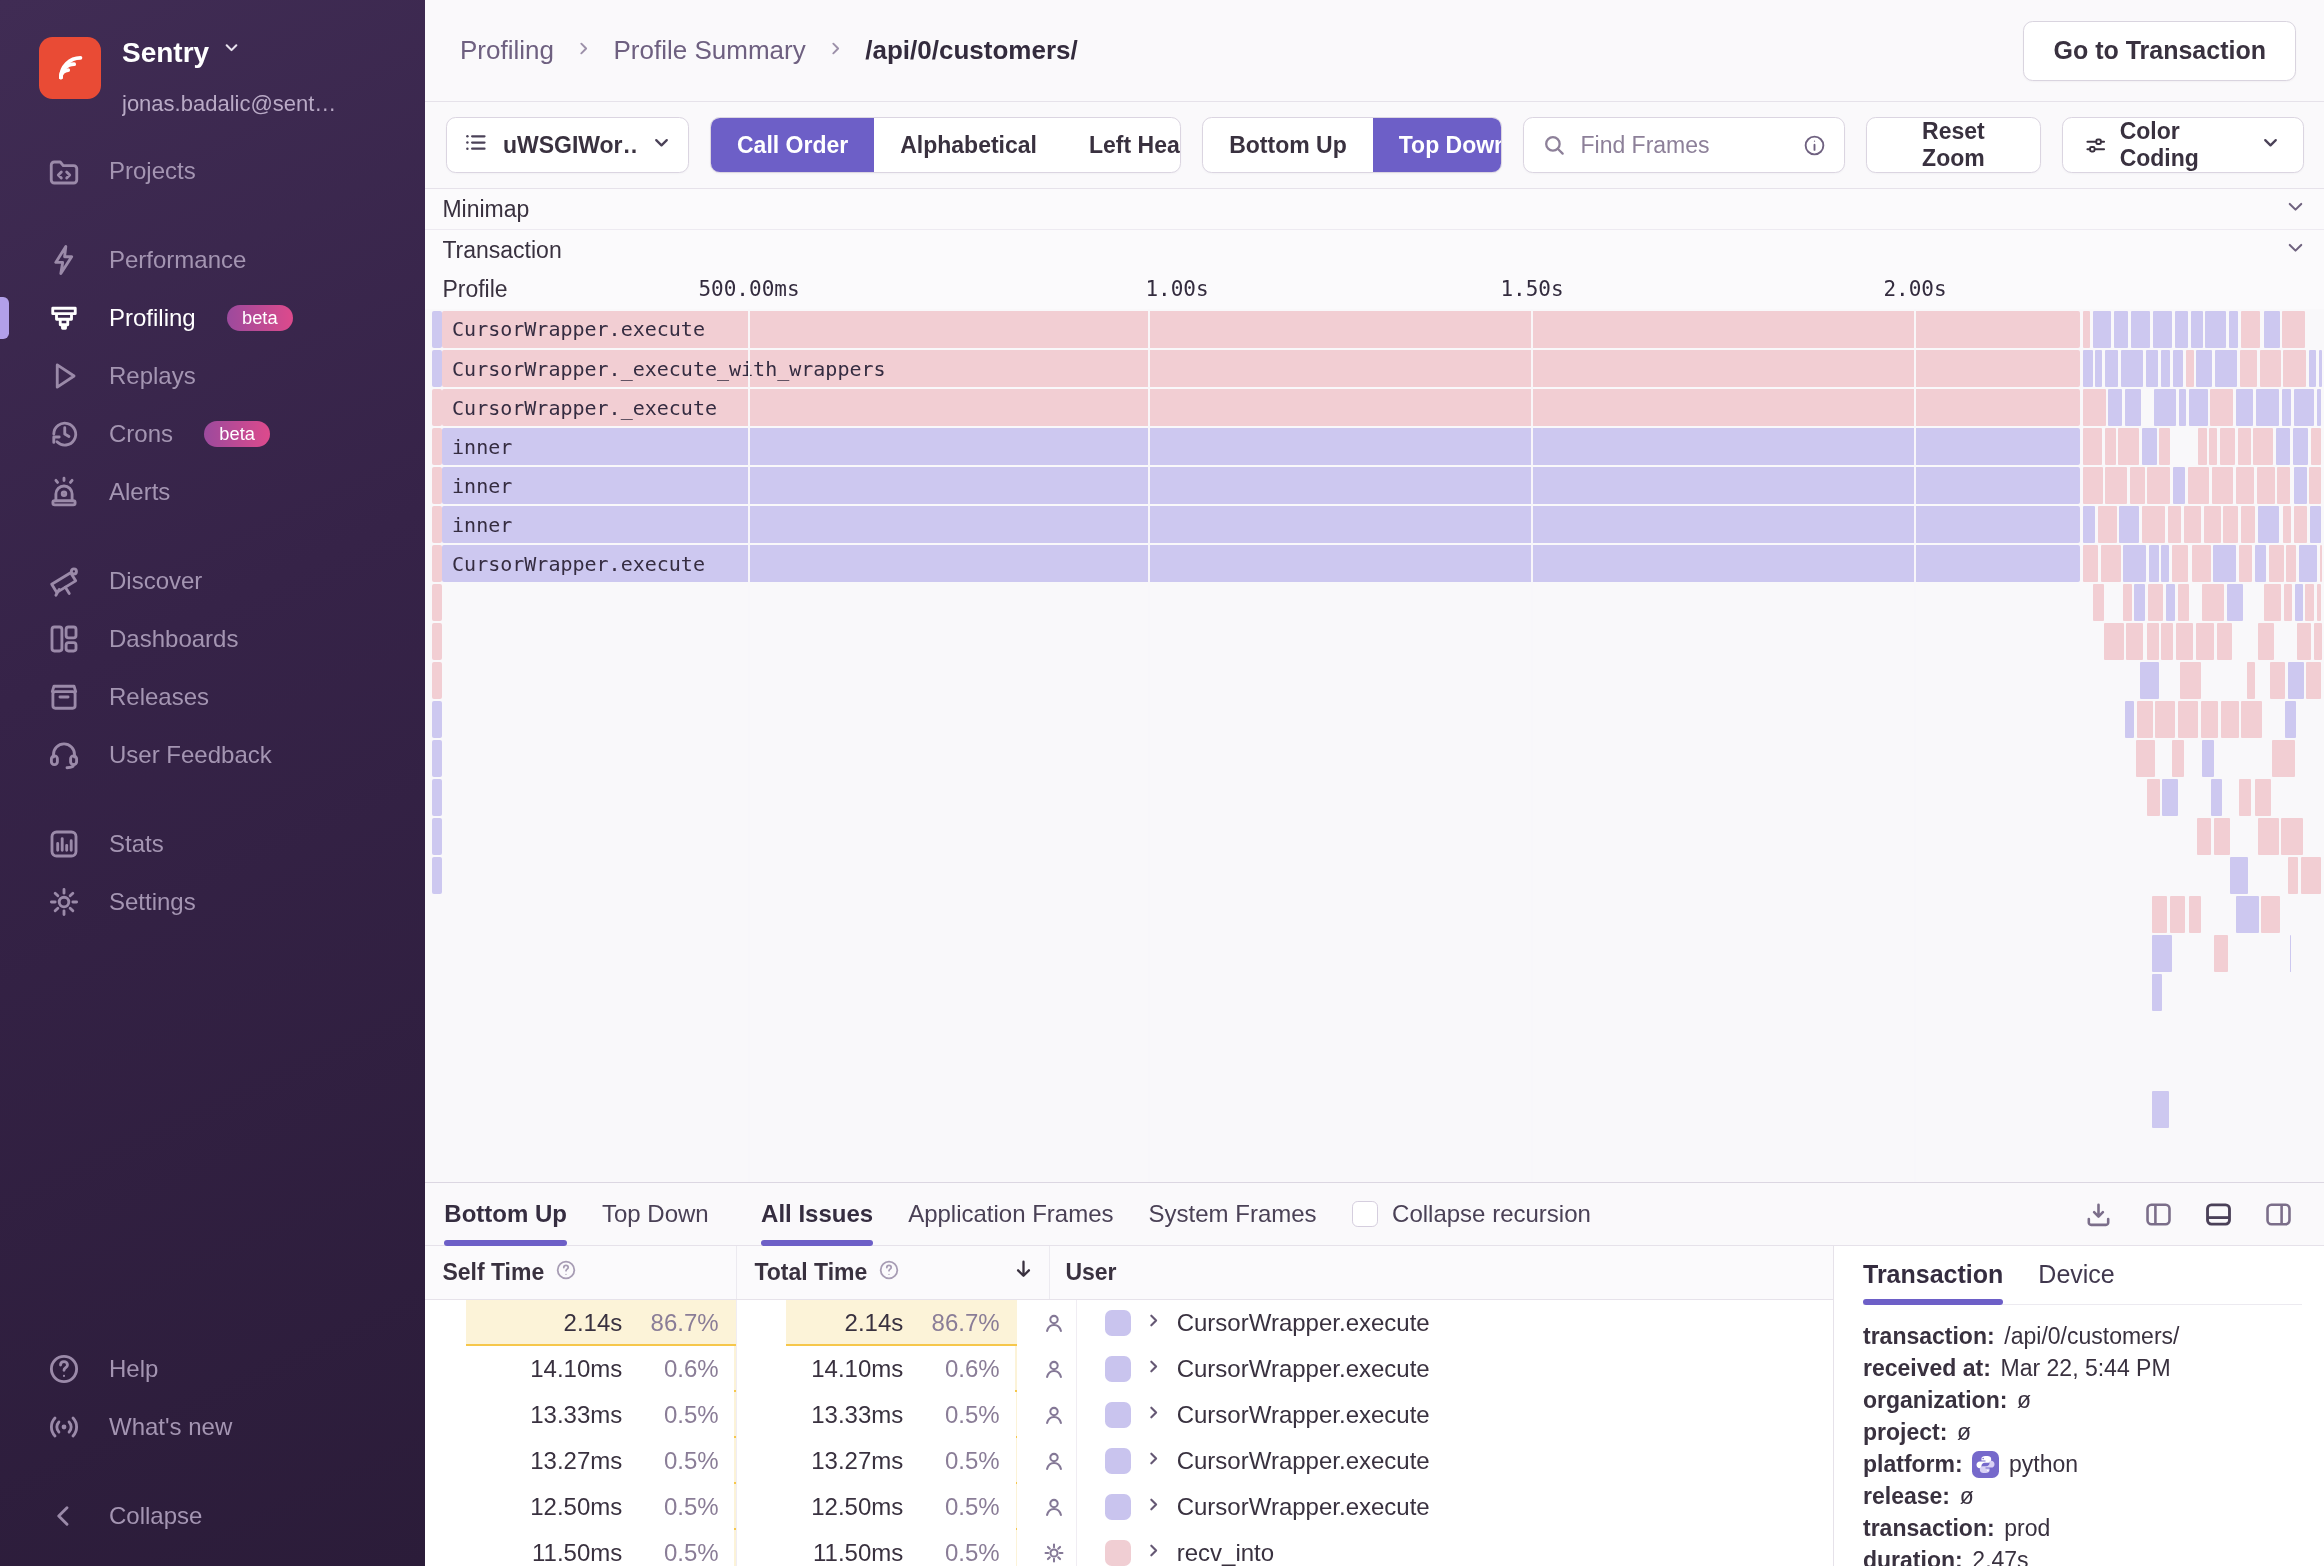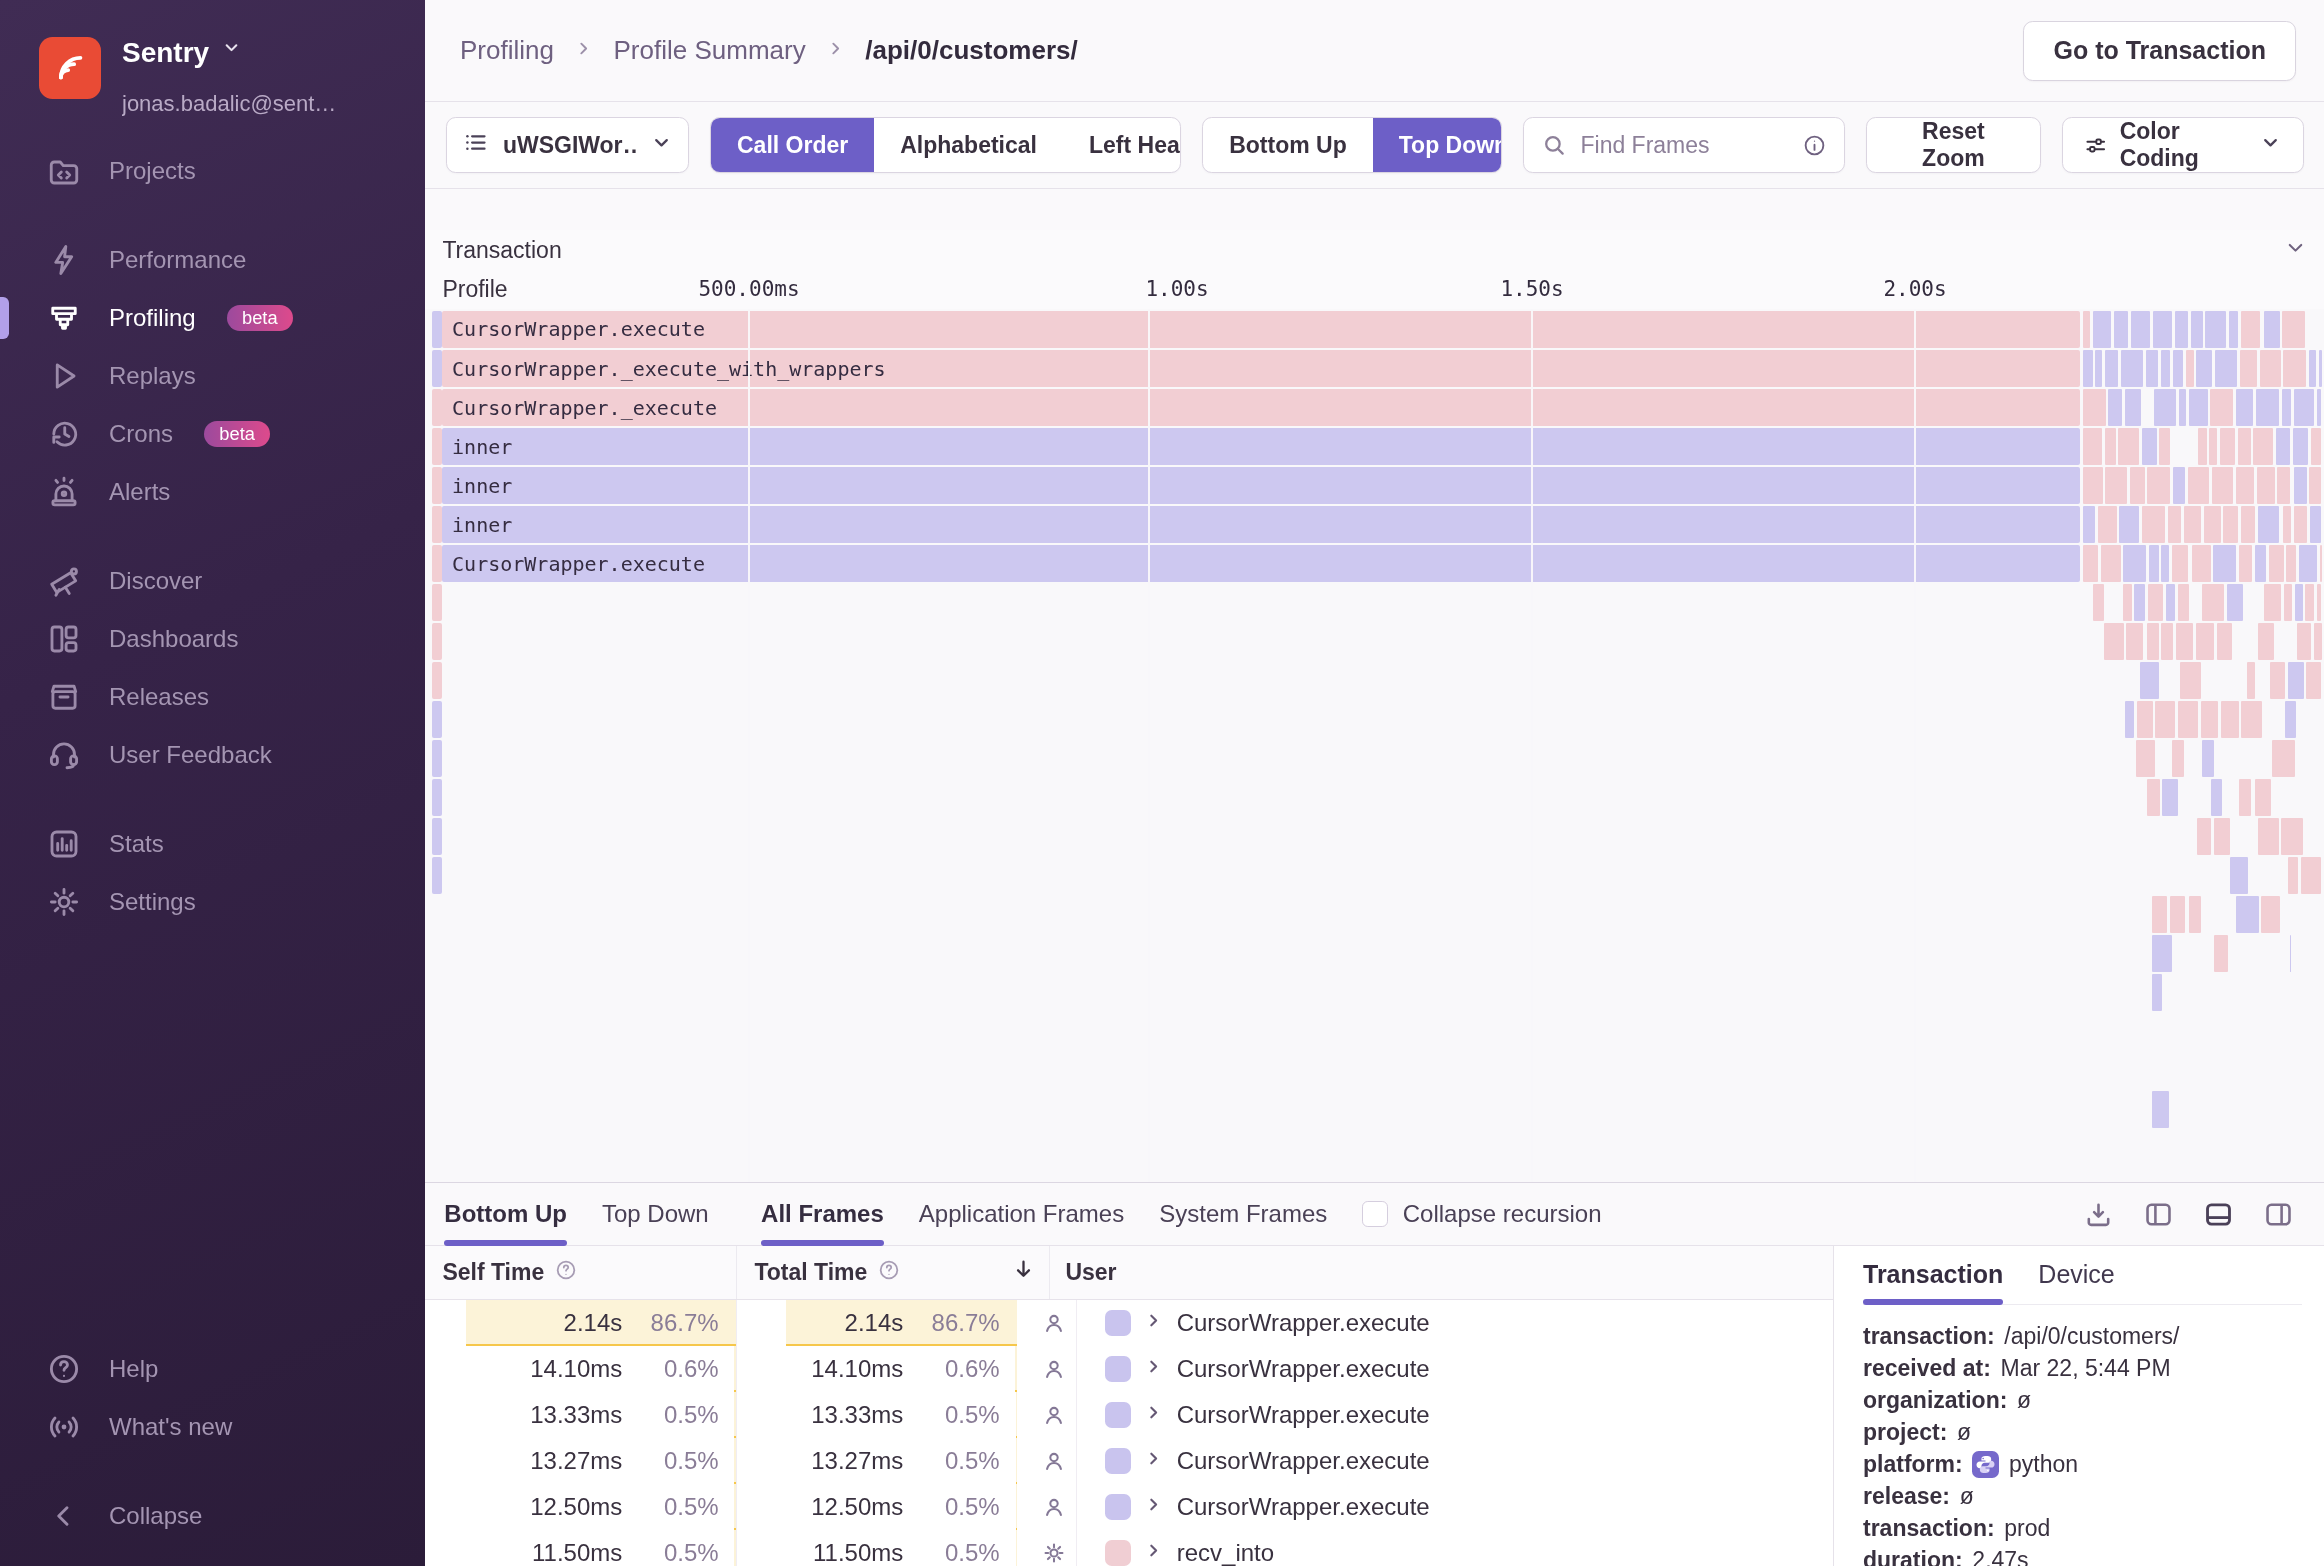--- a/index.html
+++ b/index.html
@@ -366,20 +366,26 @@
             <rect x="12.6" y="5.9" width="4.6" height="4.6" rx="1.4" fill="#fff"></rect>
             <rect x="6.2" y="13.5" width="4.6" height="4.6" rx="1.4" fill="#fff"></rect>
           </svg>
         <span>Color Coding</span>
         <span class="chev-sm"><svg viewBox="0 0 24 24" fill="none" stroke="currentColor" stroke-width="2.4" stroke-linecap="round" stroke-linejoin="round">
               <path d="M6.5 9.5l5.5 5.5 5.5-5.5"></path>
             </svg></span>
       </div>
     </div>
 
+    <div class="strip-row" id="minimapRow">
+      <span>Minimap</span>
+      <span class="chev"><svg viewBox="0 0 24 24" fill="none" stroke="currentColor" stroke-width="2" stroke-linecap="round" stroke-linejoin="round">
+            <path d="M6.5 9.5l5.5 5.5 5.5-5.5"></path>
+          </svg></span>
+    </div>
     <div class="strip-row" id="transactionRow">
       <span>Transaction</span>
       <span class="chev"><svg viewBox="0 0 24 24" fill="none" stroke="currentColor" stroke-width="2" stroke-linecap="round" stroke-linejoin="round">
             <path d="M6.5 9.5l5.5 5.5 5.5-5.5"></path>
           </svg></span>
     </div>
 
     <div class="axis">
       <span class="axis-label">Profile</span>
       <div id="axisTicks">
@@ -573,21 +579,21 @@
         <div class="dseg" style="left: 1727px; top: 782px; width: 17px; height: 37px; background: rgb(205, 200, 240);"></div>
         <div class="breakline" style="left: 323px;"></div>
         <div class="breakline" style="left: 723px;"></div>
         <div class="breakline" style="left: 1106px;"></div>
         <div class="breakline" style="left: 1489px;"></div>
       </div>
 
     <div class="tabbar">
       <div class="tab active">Bottom Up</div>
       <div class="tab">Top Down</div>
-      <div class="tab active" style="margin-left:17.4px;">All Frames</div>
+      <div class="tab active" style="margin-left:17.4px;">All Issues</div>
       <div class="tab">Application Frames</div>
       <div class="tab">System Frames</div>
       <div class="collapse-rec">
         <span class="checkbox"></span>
         <span>Collapse recursion</span>
       </div>
       <div class="tabbar-icons">
         <span class="tbi"><svg viewBox="0 0 24 24" fill="none" stroke="currentColor" stroke-width="2" stroke-linecap="round" stroke-linejoin="round">
               <path d="M12 4.5v8.6M8.6 10.2l3.4 3.4 3.4-3.4"></path>
               <path d="M4.5 15.5v2.8A1.7 1.7 0 0 0 6.2 20h11.6a1.7 1.7 0 0 0 1.7-1.7v-2.8"></path>

